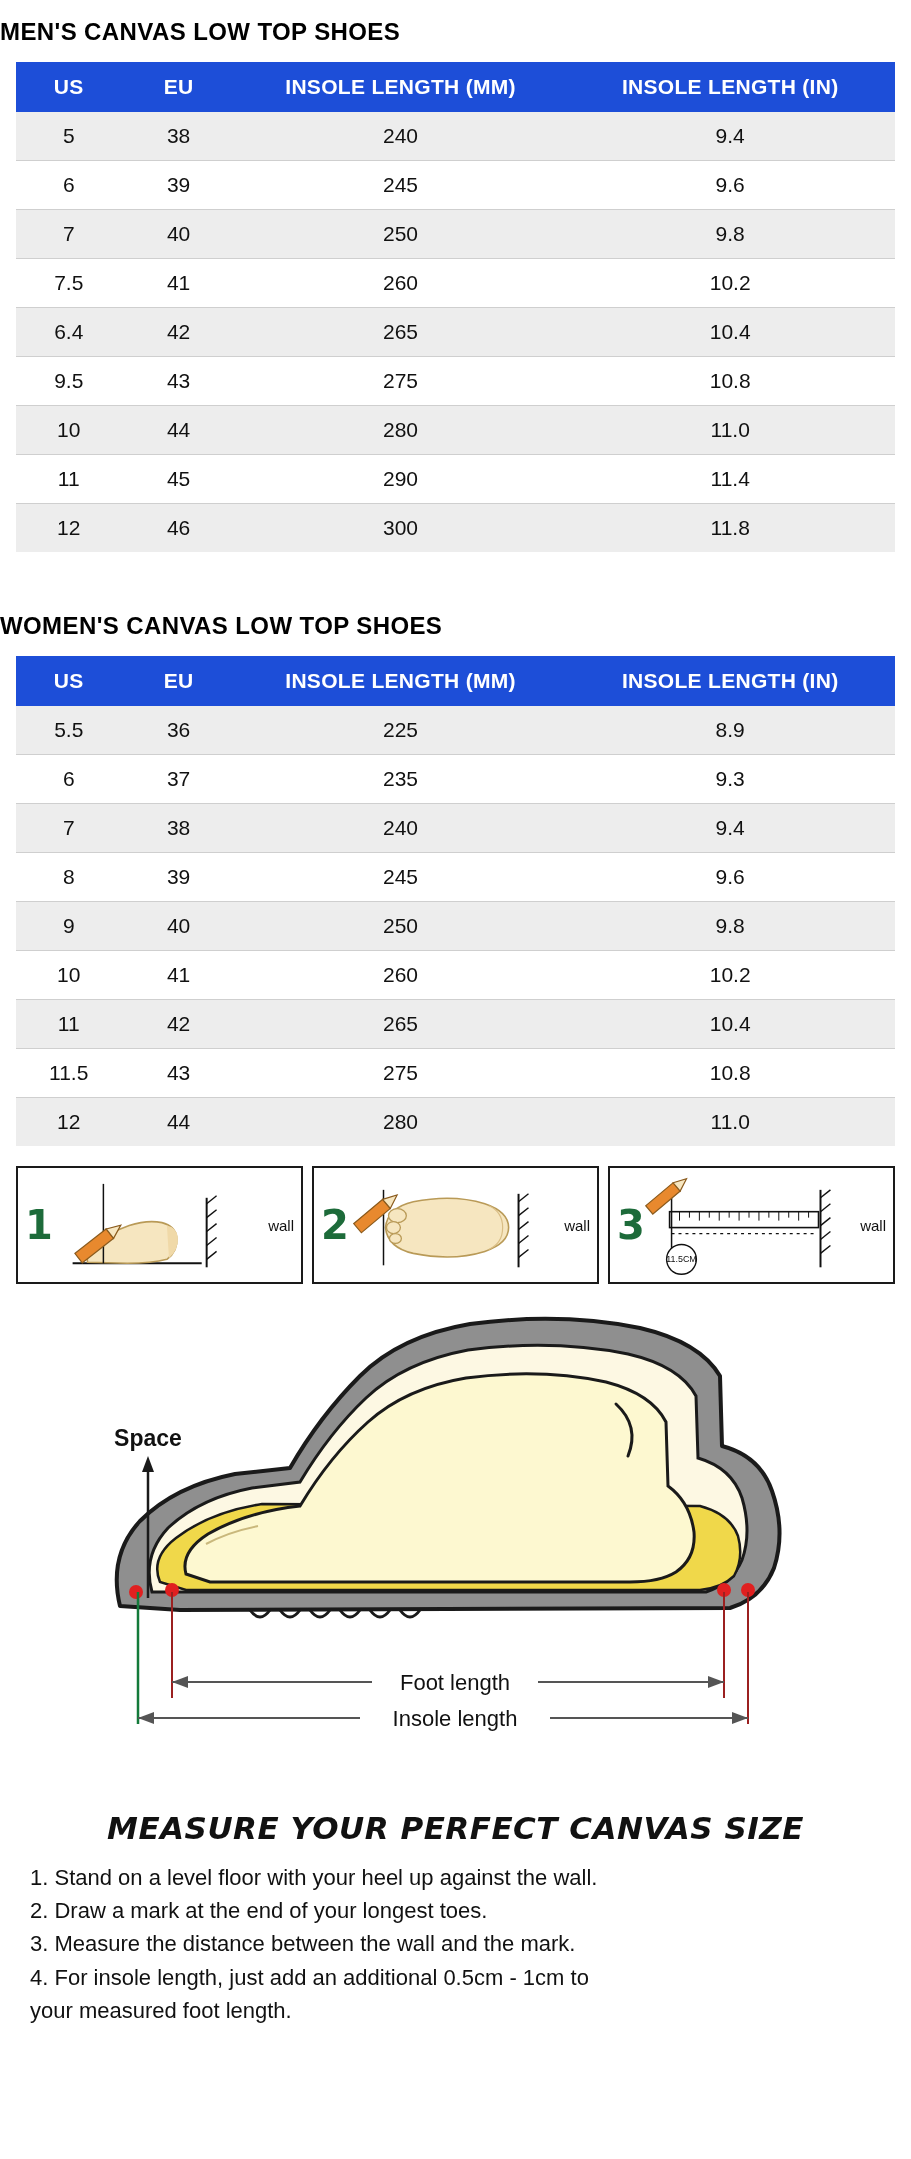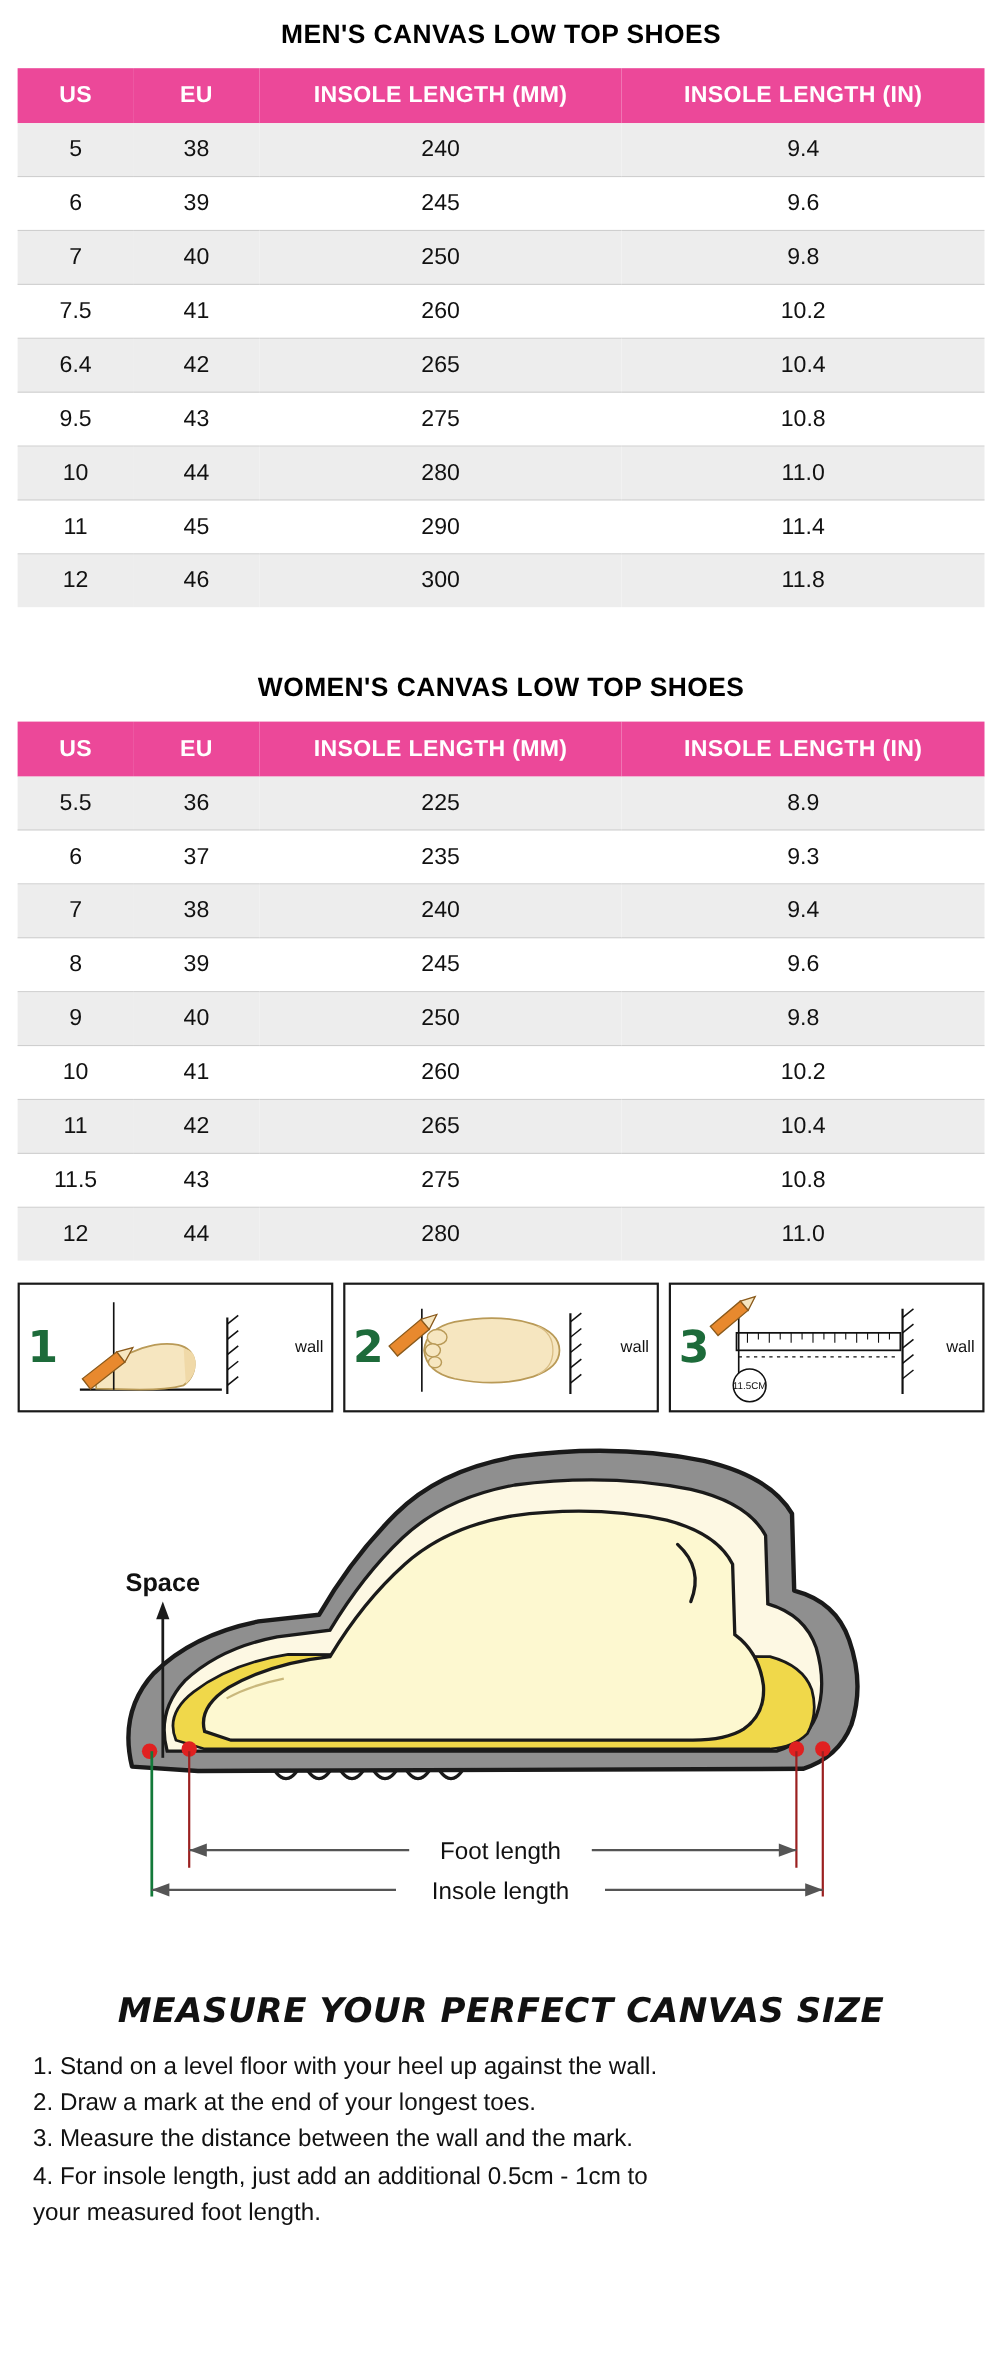--- a/index.html
+++ b/index.html
@@ -13,35 +13,34 @@
     min-height: 2159px;
     position: relative;
   }
   .page {
     width: 911px;
     padding: 0;
   }
 
   
   .table-title {
-    text-align: center;
     font-weight: bold;
     font-size: 24px;
     letter-spacing: 0.4px;
     color: #000;
     padding: 18px 0 16px 0;
   }
   table.size-table {
     width: 879px;
     margin: 0 16px;
     border-collapse: collapse;
     table-layout: fixed;
   }
   table.size-table thead th {
-    background: #ec4899;
+    background: #1d4ed8;
     color: #fff;
     font-size: 21px;
     font-weight: bold;
     padding: 13px 4px;
     text-align: center;
     letter-spacing: 0.3px;
   }
   table.size-table tbody td {
     font-size: 21px;
     color: #111;

